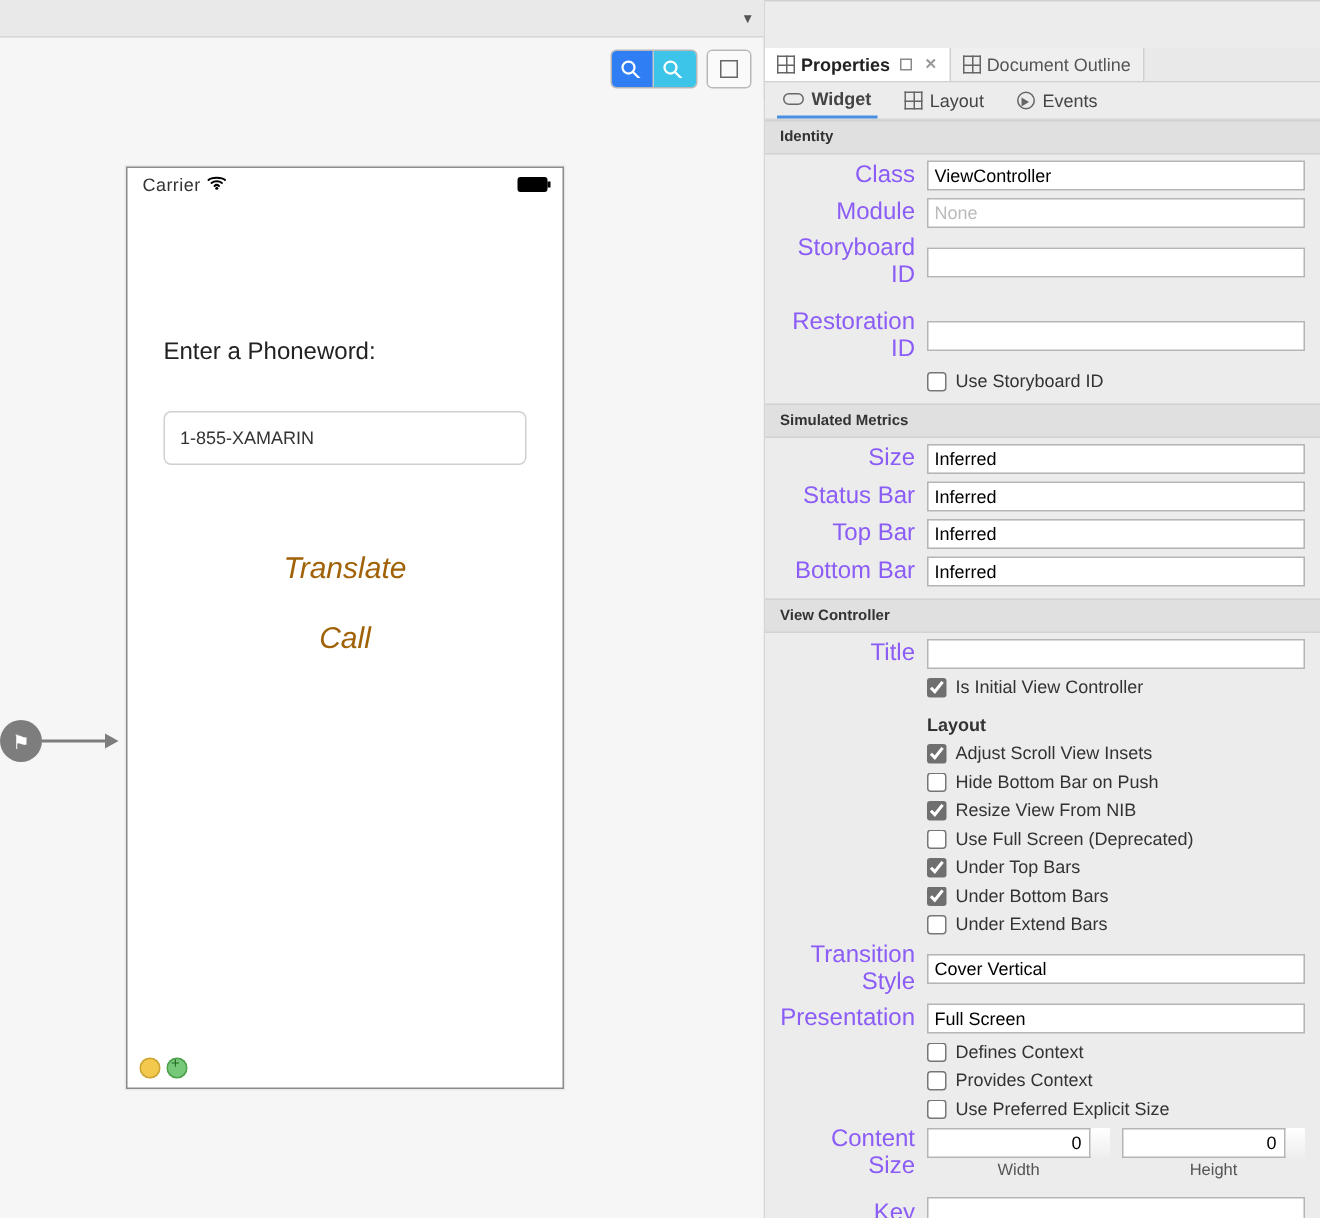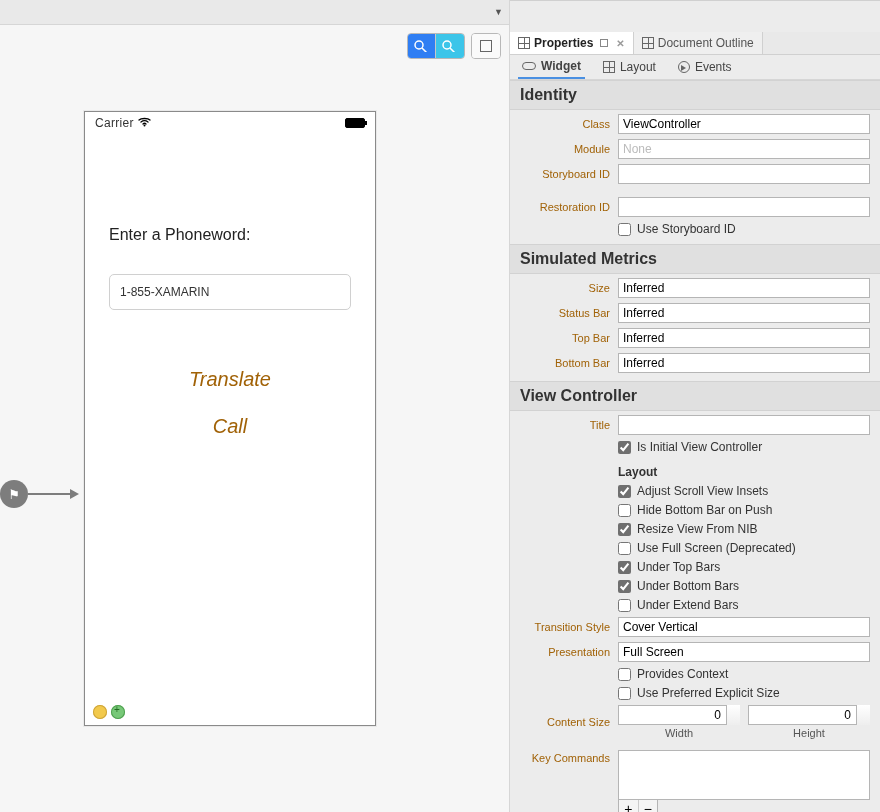--- a/index.html
+++ b/index.html
@@ -50,24 +50,24 @@
   .tabs  { height:25px; display:flex; background:#e9e9e9; border-bottom:1px solid #d0d0d0;margin-top:31px; }
   .tab   { padding:4px 8px; font-size:12px; color:#555; border-right:1px solid #d0d0d0; display:flex; align-items:center; gap:4px; background:#efefef; }
   .tab.active { background:#fff; color:#222; font-weight:600; }
   .tab .x { font-size:10px; color:#999; margin-left:4px;}
   .tab .min { width:8px;height:8px;border:1px solid #888; margin-left:3px;}
 
   .subtabs { height:30px; display:flex; align-items:center; padding:0 8px; gap:14px; background:#ececec; border-bottom:1px solid #d6d6d6; }
   .subtab  { display:flex; align-items:center; gap:5px; font-size:12px; color:#444; padding:4px 4px;}
   .subtab.active { font-weight:600; border-bottom:2px solid #4a90e2; }
 
-  .section-header { background:#e0e0e0; font-weight:600; padding:5px 10px; font-size:16px; border-top:1px solid #d2d2d2; border-bottom:1px solid #d2d2d2; color:#333; }
+  .section-header { background:#e0e0e0; font-weight:600; padding:5px 10px; font-size:10px; border-top:1px solid #d2d2d2; border-bottom:1px solid #d2d2d2; color:#333; }
   .rows { padding: 4px 10px 8px 10px; display:flex; flex-direction:column; gap:5px; }
   .row  { display:flex; align-items:center; }
-  .row .lbl { width:98px; text-align:right; padding-right:8px; font-size:11px; color:#a16207; }
+  .row .lbl { width:98px; text-align:right; padding-right:8px; font-size:16px; color:#8b5cf6; }
   .row .ctl { flex:1; }
 
   .boldh { font-weight:700; font-size:12px; margin-top:6px;}
   input[type=text].box, select.box, .numbox {
     width:100%; height:20px; font-size:12px; border:1px solid #b5b5b5; background:#fff; padding:0 4px;
   }
   input[type=text].box::placeholder{ color:#bbb; }
   select.box { appearance:none; padding-right:18px; background:
      linear-gradient(#fff,#fff),
      linear-gradient(135deg, transparent 45%, #666 46%),
@@ -320,20 +320,27 @@
           <div class="ctl"><select class="box"><option>Cover Vertical</option></select></div>
         </div>
       <div class="row">
           <div class="lbl">Presentation</div>
           <div class="ctl"><select class="box"><option>Full Screen</option></select></div>
         </div>
       <div class="row">
           <div class="lbl"></div>
           <div class="ctl chk">
             <input type="checkbox" style="">
+            <span>Defines Context</span>
+          </div>
+        </div>
+      <div class="row">
+          <div class="lbl"></div>
+          <div class="ctl chk">
+            <input type="checkbox" style="">
             <span>Provides Context</span>
           </div>
         </div>
       <div class="row">
           <div class="lbl"></div>
           <div class="ctl chk">
             <input type="checkbox" style="">
             <span>Use Preferred Explicit Size</span>
           </div>
         </div>

